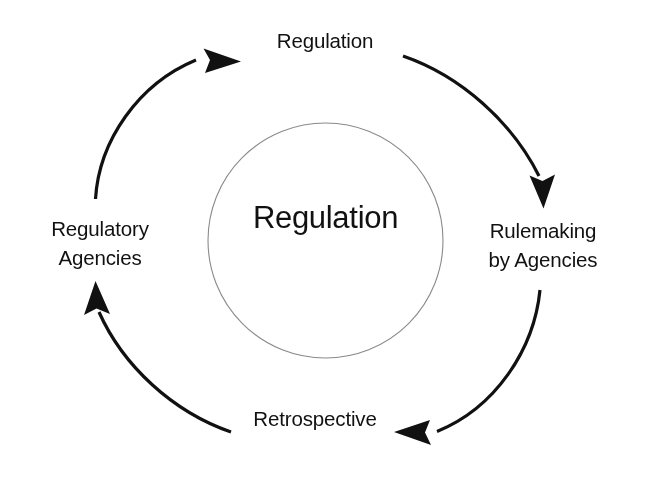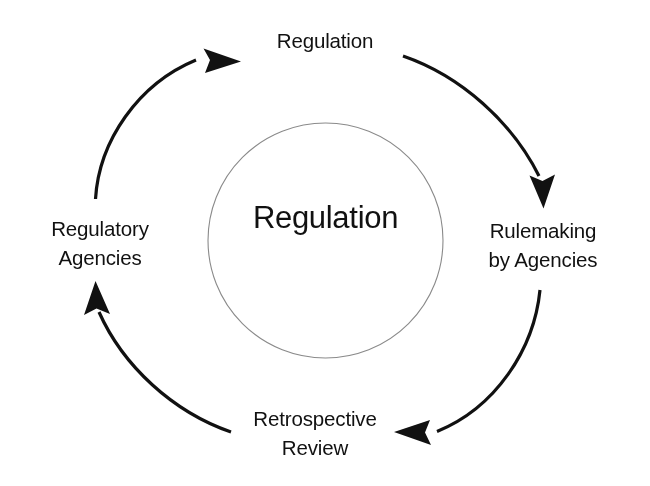--- a/index.html
+++ b/index.html
@@ -132,21 +132,20 @@
     <span class="line">Regulation</span>
   </div>
 
   <div class="node-label" id="label-right">
     <span class="line">Rulemaking</span>
     <span class="line">by Agencies</span>
   </div>
 
   <div class="node-label" id="label-bottom">
     <span class="line">Retrospective</span>
-    <span class="line">Review</span>
   </div>
 
   <div class="node-label" id="label-left">
     <span class="line">Regulatory</span>
     <span class="line">Agencies</span>
   </div>
 
 </div>
 
 </body></html>

